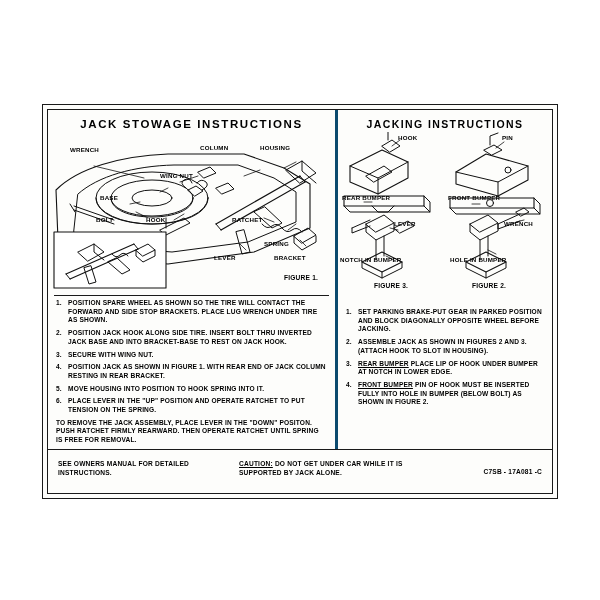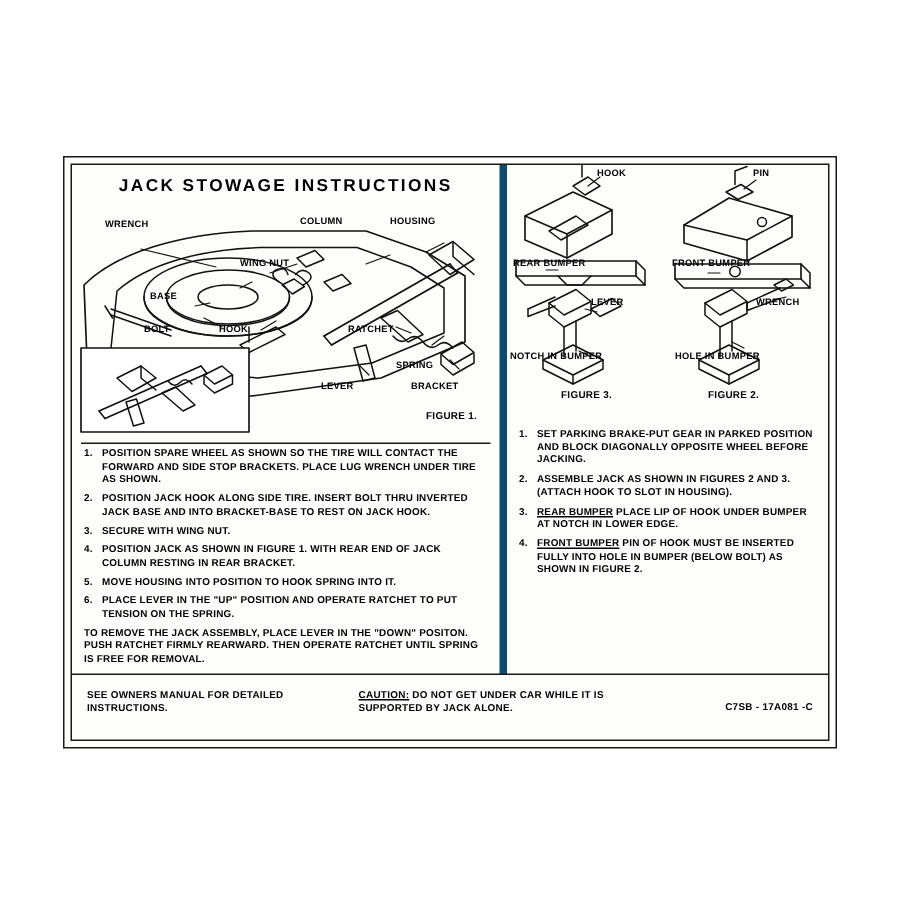--- a/index.html
+++ b/index.html
@@ -41,21 +41,21 @@
   }
   .columns {
     position: absolute;
     left: 0; top: 0; right: 0;
     height: 340px;
     display: flex;
   }
   .col-left {
     width: 290px;
     box-sizing: border-box;
-    border-right: 5px solid #0c4a6e;
+    border-right: 3px solid #0c4a6e;
     position: relative;
   }
   .col-right {
     flex: 1;
     position: relative;
     box-sizing: border-box;
   }
   .col-title {
     text-align: center;
     font-weight: bold;
@@ -259,20 +259,21 @@
               <span class="step-num">6.</span>
               <span class="step-body">PLACE LEVER IN THE "UP" POSITION AND OPERATE RATCHET TO PUT TENSION ON THE SPRING.</span>
             </div>
             <div class="step">
               <span class="step-body noindent" style="margin-left:0">TO REMOVE THE JACK ASSEMBLY, PLACE LEVER IN THE "DOWN" POSITON. PUSH RATCHET FIRMLY REARWARD. THEN OPERATE RATCHET UNTIL SPRING IS FREE FOR REMOVAL.</span>
             </div>
           </div>
         </div>
 
         <div class="col-right">
+          <div class="col-title small">JACKING INSTRUCTIONS</div>
 
           <div class="art">
             <svg width="206" height="170" viewBox="0 0 206 170">
               <g fill="none" stroke="#111" stroke-width="1" stroke-linejoin="round" stroke-linecap="round">
 
                 <path d="M12 34 L 44 18 L 70 30 L 70 46 L 40 62 L 12 50 Z" stroke-width="1.1"></path>
                 <path d="M12 34 L 40 46 L 70 30"></path>
                 <path d="M40 46 L 40 62"></path>
 
                 <path d="M44 14 l 10 -6 l 8 6 l -10 6 z"></path>

